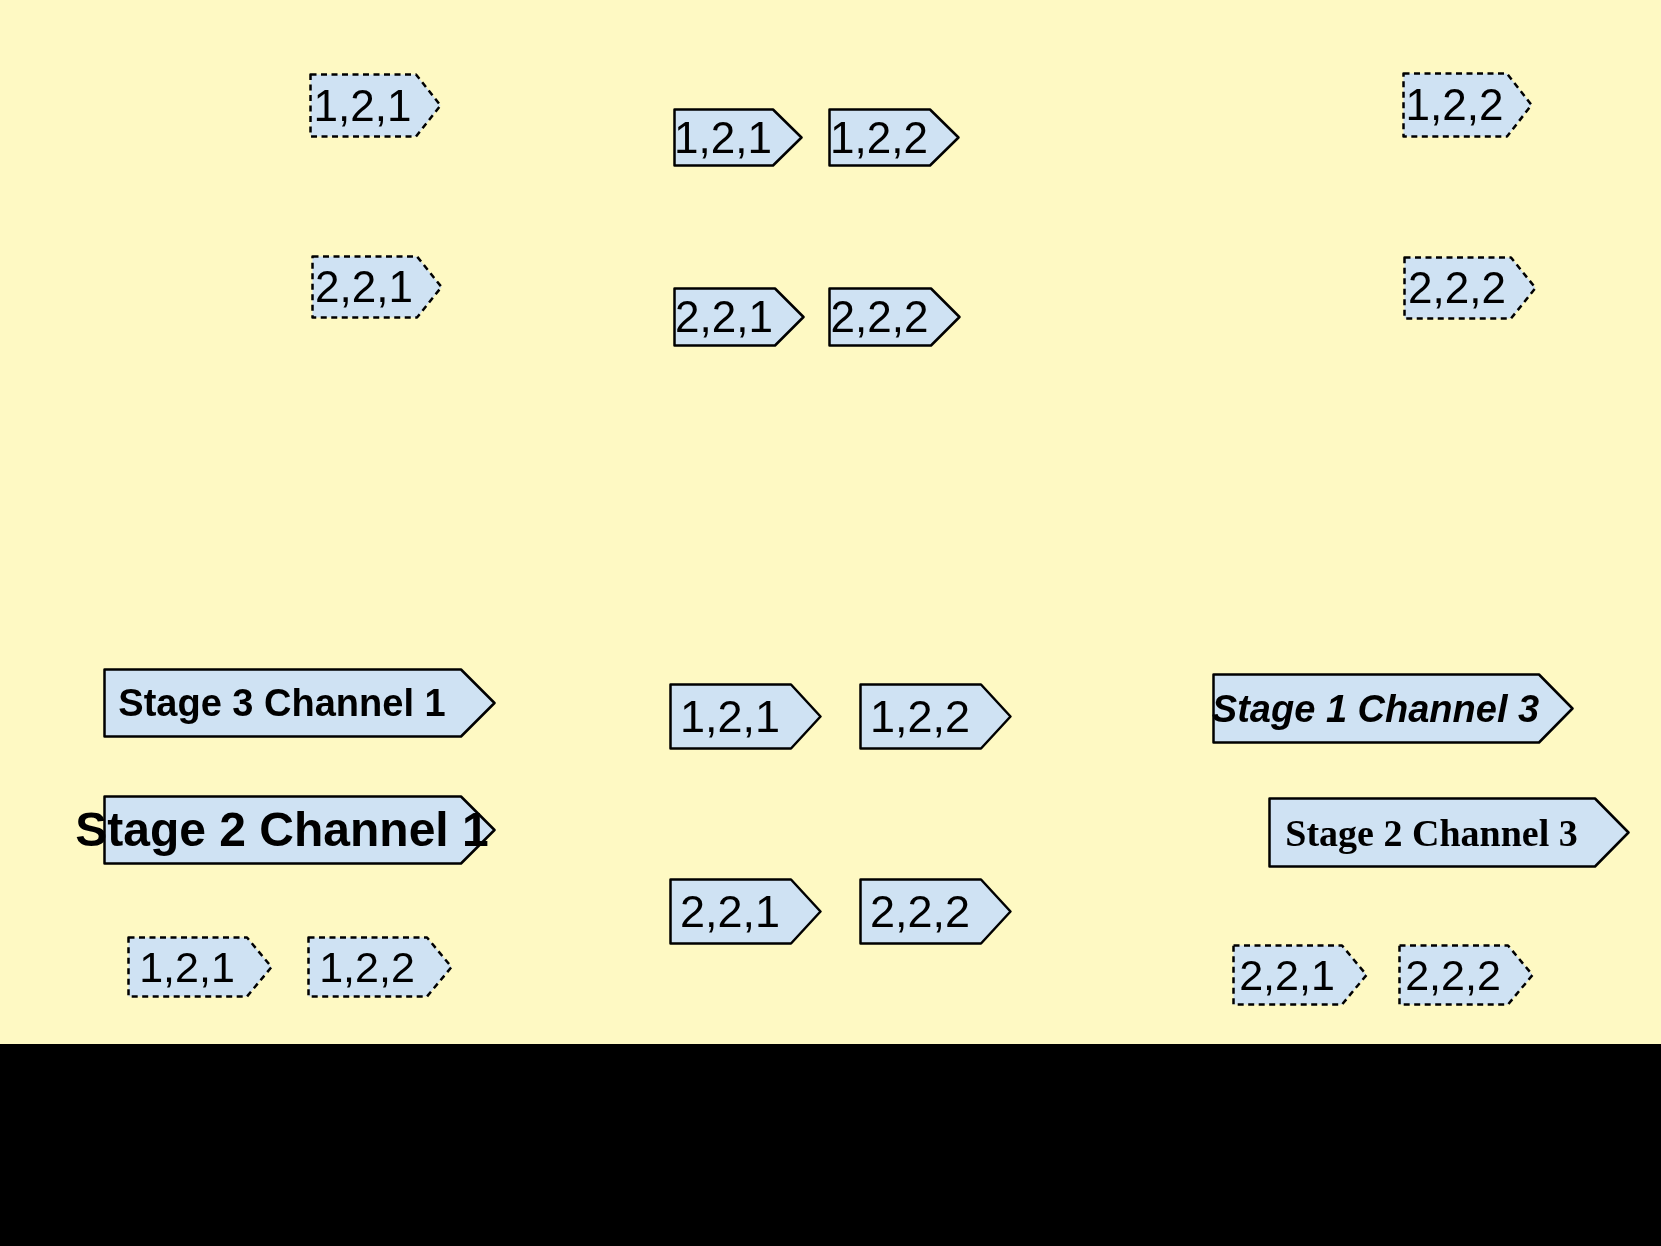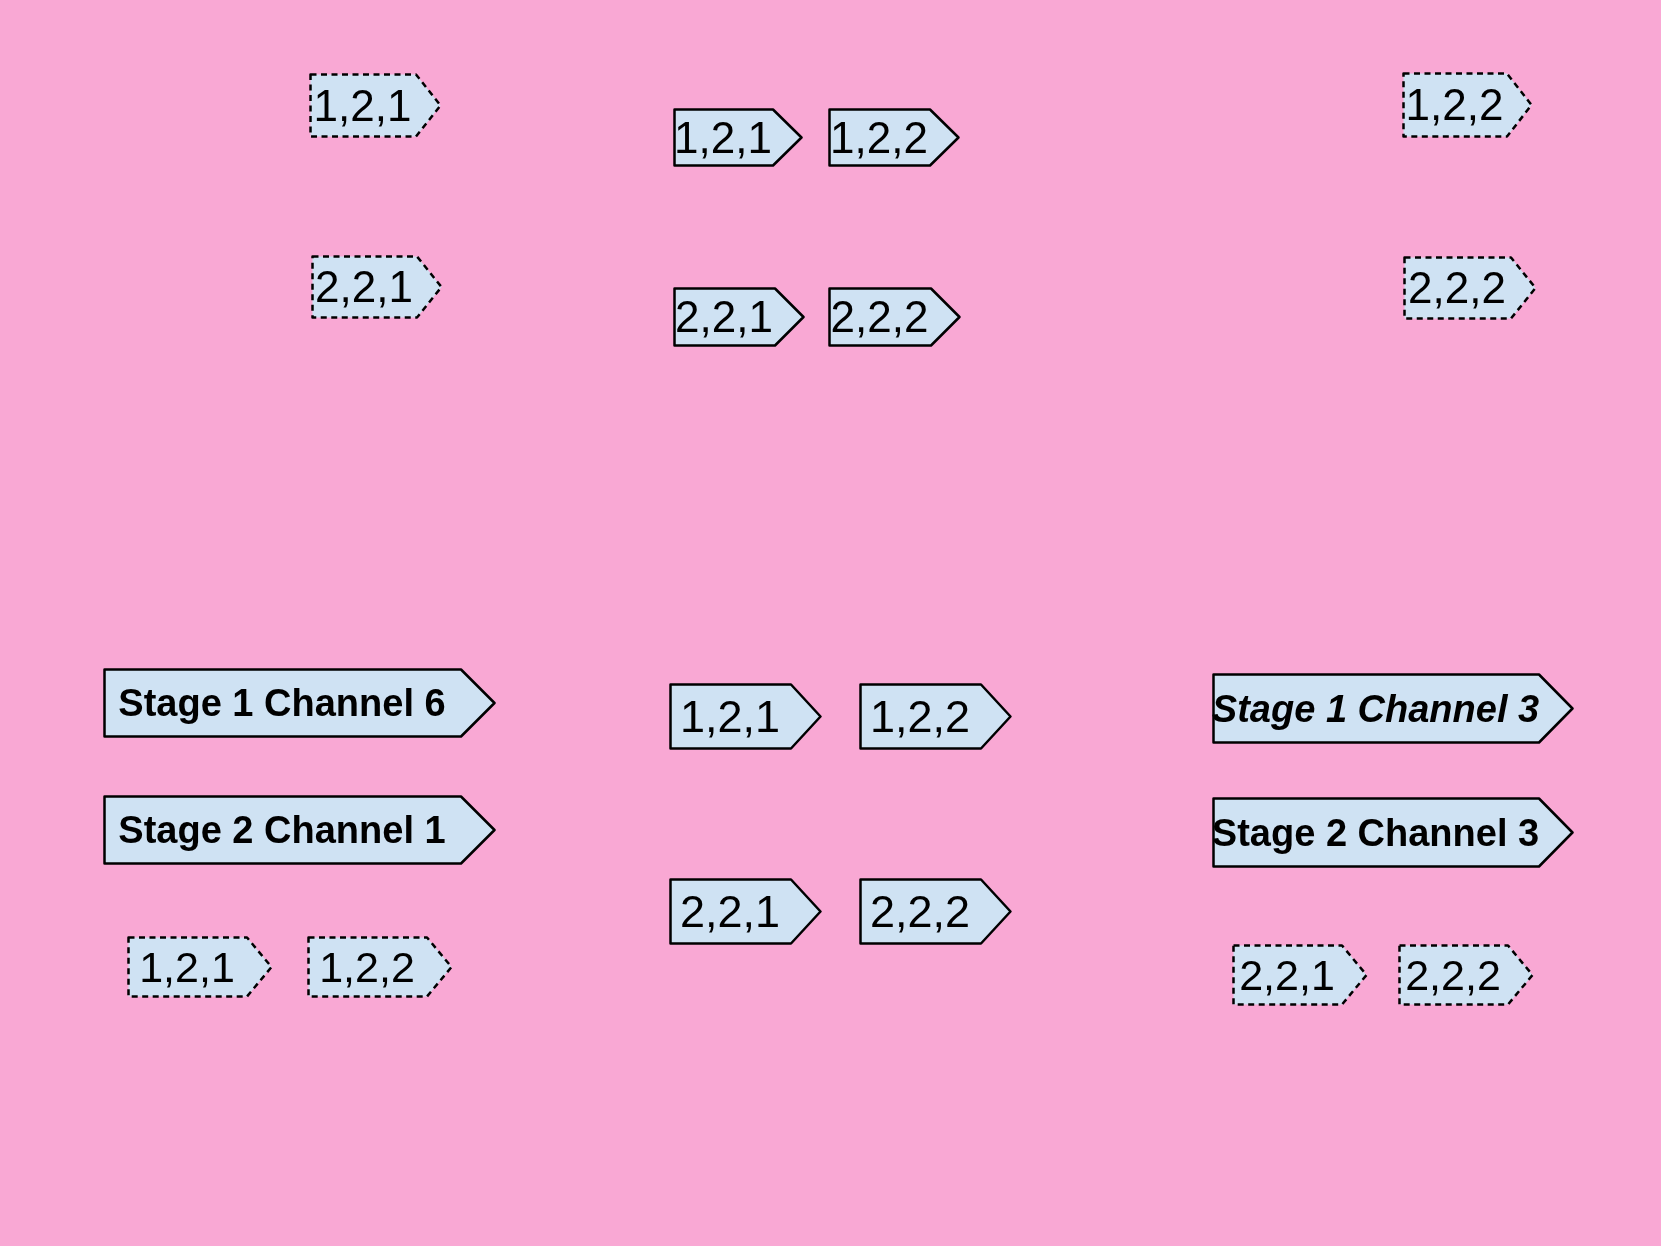--- a/index.html
+++ b/index.html
@@ -33,21 +33,21 @@
     align-items: center;
     justify-content: center;
     white-space: nowrap;
     line-height: 1;
     letter-spacing: 0;
   }
 </style>
 </head>
 <body>
 
-<div id="canvas" style="background: #f9a8d4; width: 1661px; height: 1246px;">
+<div id="canvas" style="background: #fef9c3; width: 1661px; height: 1044px;">
     <div class="arrow" style="left: 309px; top: 73px; width: 133px; height: 65px;">
       <svg width="133" height="65">
         <polygon points="1.5,1.5 107,1.5 131.5,32.5 107,63.5 1.5,63.5" fill="#cfe2f3" stroke="#000000" stroke-width="2.5" stroke-linejoin="round" stroke-dasharray="6 4.5"></polygon>
       </svg>
       <span class="label" style="width: 107px; font-size: 44px; color: rgb(0, 0, 0);">1,2,1</span>
     </div>
     <div class="arrow" style="left: 311px; top: 255px; width: 132px; height: 64px;">
       <svg width="132" height="64">
         <polygon points="1.5,1.5 106,1.5 130.5,32 106,62.5 1.5,62.5" fill="#cfe2f3" stroke="#000000" stroke-width="2.5" stroke-linejoin="round" stroke-dasharray="6 4.5"></polygon>
       </svg>
@@ -86,27 +86,27 @@
     <div class="arrow" style="left: 1403px; top: 256px; width: 134px; height: 64px;">
       <svg width="134" height="64">
         <polygon points="1.5,1.5 108,1.5 132.5,32 108,62.5 1.5,62.5" fill="#cfe2f3" stroke="#000000" stroke-width="2.5" stroke-linejoin="round" stroke-dasharray="6 4.5"></polygon>
       </svg>
       <span class="label" style="width: 108px; font-size: 44px; color: rgb(0, 0, 0);">2,2,2</span>
     </div>
     <div class="arrow" style="left: 103px; top: 668px; width: 393px; height: 70px;">
       <svg width="393" height="70">
         <polygon points="1.5,1.5 358,1.5 391.5,35 358,68.5 1.5,68.5" fill="#cfe2f3" stroke="#000000" stroke-width="2.5" stroke-linejoin="round"></polygon>
       </svg>
-      <span class="label" style="width: 358px; font-size: 38px; color: rgb(0, 0, 0); font-weight: bold;">Stage 1 Channel 6</span>
+      <span class="label" style="width: 358px; font-size: 38px; color: rgb(0, 0, 0); font-weight: bold;">Stage 3 Channel 1</span>
     </div>
     <div class="arrow" style="left: 103px; top: 795px; width: 393px; height: 70px;">
       <svg width="393" height="70">
         <polygon points="1.5,1.5 358,1.5 391.5,35 358,68.5 1.5,68.5" fill="#cfe2f3" stroke="#000000" stroke-width="2.5" stroke-linejoin="round"></polygon>
       </svg>
-      <span class="label" style="width: 358px; font-size: 38px; color: rgb(0, 0, 0); font-weight: bold;">Stage 2 Channel 1</span>
+      <span class="label" style="width: 358px; font-size: 48px; color: rgb(0, 0, 0); font-weight: bold;">Stage 2 Channel 1</span>
     </div>
     <div class="arrow" style="left: 127px; top: 936px; width: 146px; height: 62px;">
       <svg width="146" height="62">
         <polygon points="1.5,1.5 120,1.5 144.5,31 120,60.5 1.5,60.5" fill="#cfe2f3" stroke="#000000" stroke-width="2.5" stroke-linejoin="round" stroke-dasharray="6 4.5"></polygon>
       </svg>
       <span class="label" style="width: 120px; font-size: 43px; color: rgb(0, 0, 0);">1,2,1</span>
     </div>
     <div class="arrow" style="left: 307px; top: 936px; width: 146px; height: 62px;">
       <svg width="146" height="62">
         <polygon points="1.5,1.5 120,1.5 144.5,31 120,60.5 1.5,60.5" fill="#cfe2f3" stroke="#000000" stroke-width="2.5" stroke-linejoin="round" stroke-dasharray="6 4.5"></polygon>
@@ -136,21 +136,21 @@
         <polygon points="1.5,1.5 122,1.5 151.5,33.5 122,65.5 1.5,65.5" fill="#cfe2f3" stroke="#000000" stroke-width="2.5" stroke-linejoin="round"></polygon>
       </svg>
       <span class="label" style="width: 122px; font-size: 45px; color: rgb(0, 0, 0);">2,2,2</span>
     </div>
     <div class="arrow" style="left: 1212px; top: 673px; width: 362px; height: 71px;">
       <svg width="362" height="71">
         <polygon points="1.5,1.5 327,1.5 360.5,35.5 327,69.5 1.5,69.5" fill="#cfe2f3" stroke="#000000" stroke-width="2.5" stroke-linejoin="round"></polygon>
       </svg>
       <span class="label" style="width: 327px; font-size: 38px; color: rgb(0, 0, 0); font-weight: bold; font-style: italic;">Stage 1 Channel 3</span>
     </div>
-    <div class="arrow" style="left: 1212px; top: 797px; width: 362px; height: 71px;">
+    <div class="arrow" style="left: 1268px; top: 797px; width: 362px; height: 71px; font-family: Liberation Serif, serif;">
       <svg width="362" height="71">
         <polygon points="1.5,1.5 327,1.5 360.5,35.5 327,69.5 1.5,69.5" fill="#cfe2f3" stroke="#000000" stroke-width="2.5" stroke-linejoin="round"></polygon>
       </svg>
       <span class="label" style="width: 327px; font-size: 38px; color: rgb(0, 0, 0); font-weight: bold;">Stage 2 Channel 3</span>
     </div>
     <div class="arrow" style="left: 1232px; top: 944px; width: 136px; height: 62px;">
       <svg width="136" height="62">
         <polygon points="1.5,1.5 110,1.5 134.5,31 110,60.5 1.5,60.5" fill="#cfe2f3" stroke="#000000" stroke-width="2.5" stroke-linejoin="round" stroke-dasharray="6 4.5"></polygon>
       </svg>
       <span class="label" style="width: 110px; font-size: 43px; color: rgb(0, 0, 0);">2,2,1</span>

